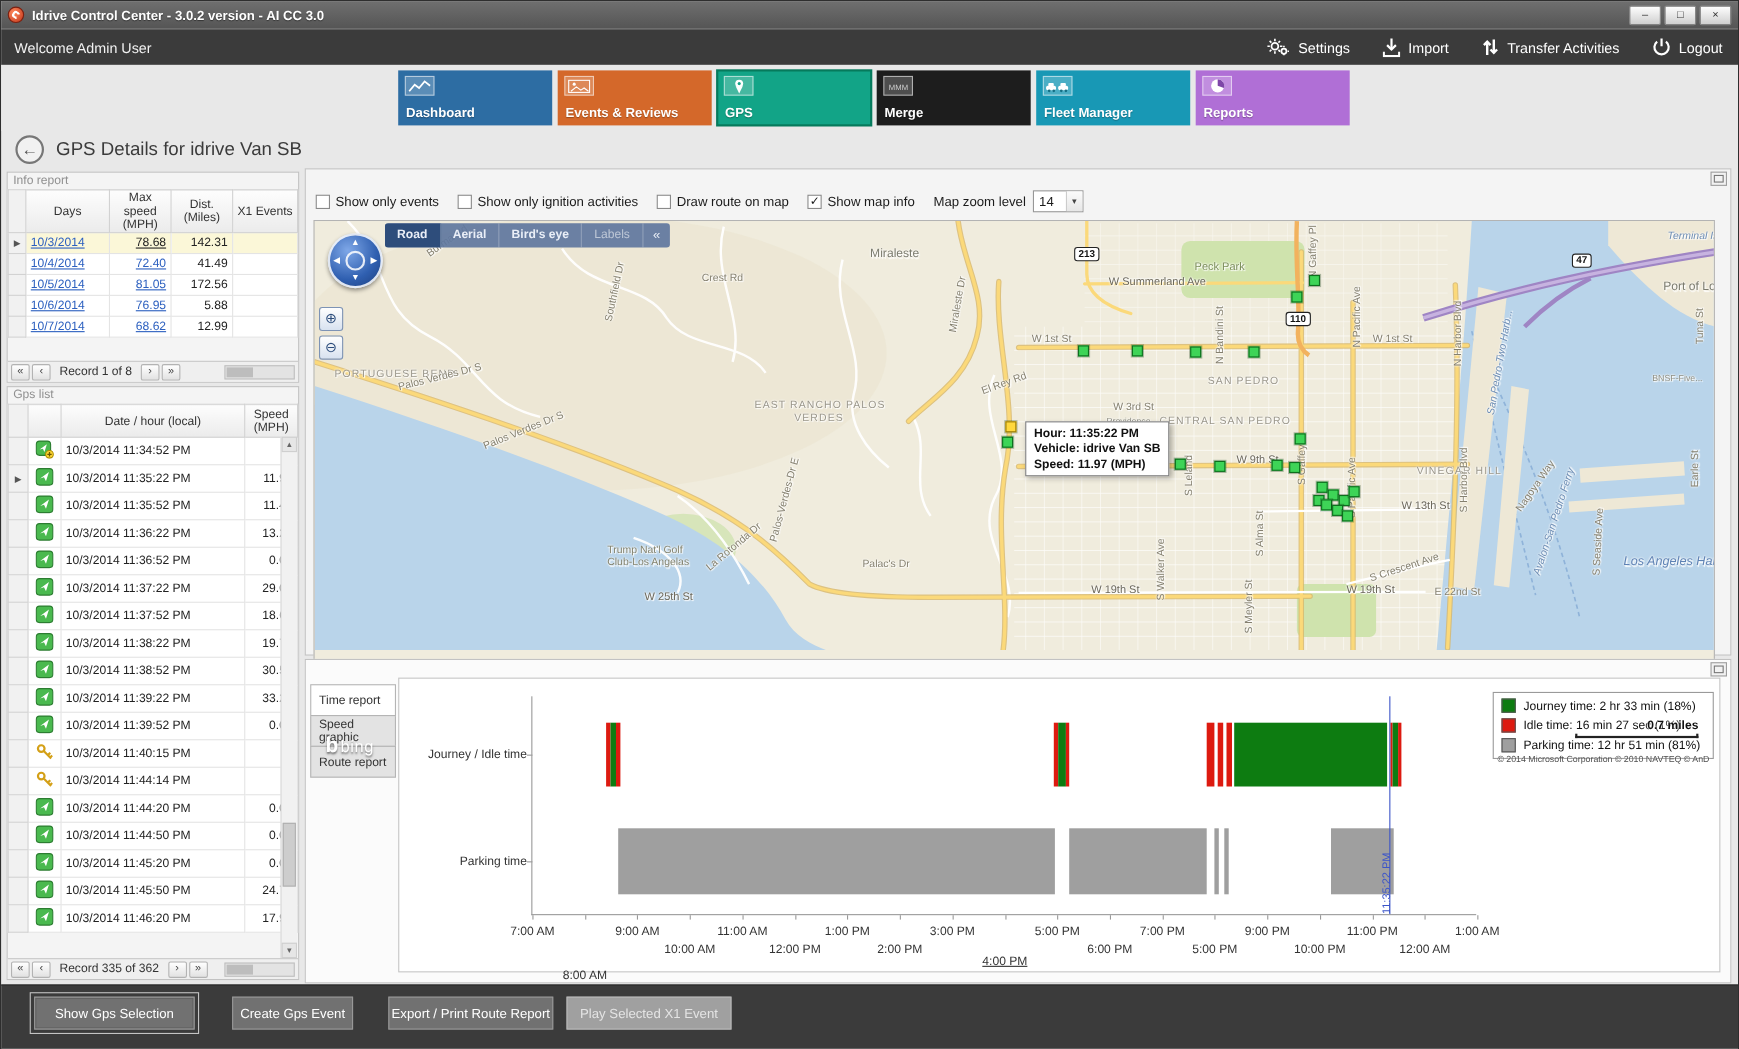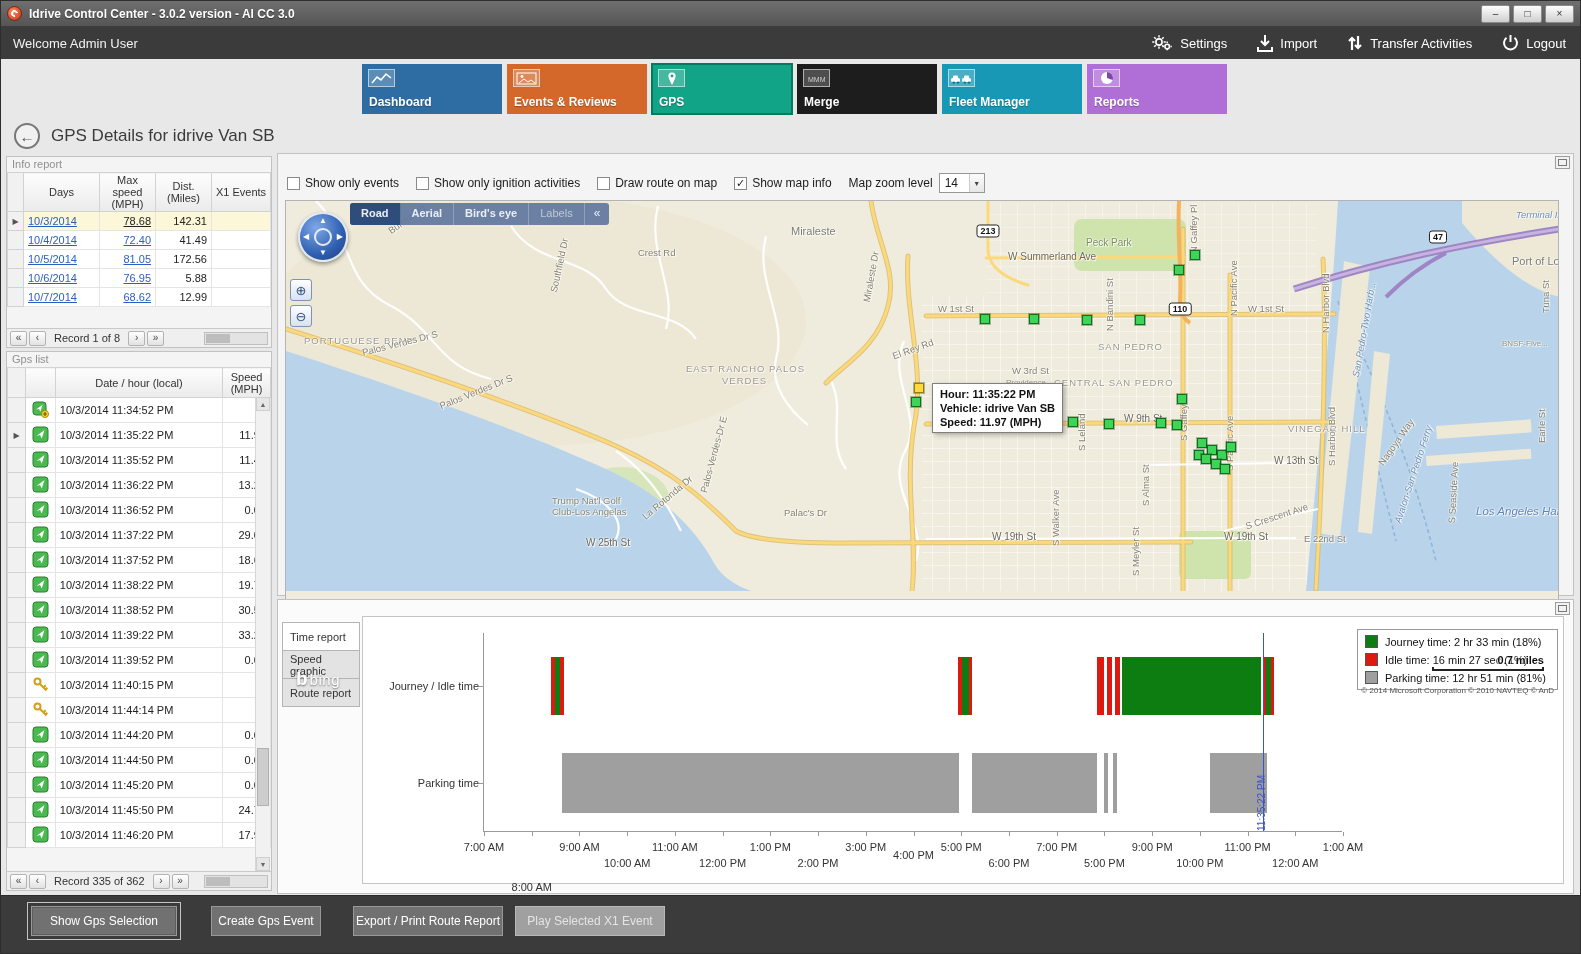--- a/index.html
+++ b/index.html
@@ -723,21 +723,21 @@
           <span class="map-label waterb" style="left: 1190px; top: 304px;">Los Angeles Harb...</span>
           <span class="map-label place" style="left: 1226px; top: 54px;">Port of Los Angel...</span>
           <span class="map-label water" style="left: 1230px; top: 8px;">Terminal Is...</span>
           <span class="map-label tiny" style="left: 1216px; top: 138px;">BNSF-Five...</span>
           <span class="map-label road" style="left: 1254px; top: 112px; transform: rotate(-90deg); transform-origin: 0px 0px;">Tuna St</span>
           <span class="map-label road" style="left: 1250px; top: 242px; transform: rotate(-90deg); transform-origin: 0px 0px;">Earle St</span>
           <span class="map-label road" style="left: 1160px; top: 322px; transform: rotate(-87deg); transform-origin: 0px 0px;">S Seaside Ave</span>
         </div>
       <div id="map-shields">
           <div class="shield" style="left: 702px; top: 30px;">213</div>
-          <div class="shield" style="left: 894px; top: 108px;">110</div>
+          <div class="shield" style="left: 894px; top: 89px;">110</div>
           <div class="shield" style="left: 1152px; top: 36px;">47</div>
         </div>
       <div id="map-markers">
           <div class="marker" style="left: 909px; top: 54px;"></div>
           <div class="marker" style="left: 893px; top: 69px;"></div>
           <div class="marker" style="left: 699px; top: 118px;"></div>
           <div class="marker" style="left: 748px; top: 118px;"></div>
           <div class="marker" style="left: 801px; top: 119px;"></div>
           <div class="marker" style="left: 854px; top: 119px;"></div>
           <div class="marker" style="left: 896px; top: 198px;"></div>
@@ -799,21 +799,21 @@
           <div class="ticklabel" style="left: 190.889px; top: 208px;">11:00 AM</div>
           <div class="tick" style="left: 238.611px;"></div>
           <div class="ticklabel" style="left: 238.611px; top: 224px;">12:00 PM</div>
           <div class="tick" style="left: 286.333px;"></div>
           <div class="ticklabel" style="left: 286.333px; top: 208px;">1:00 PM</div>
           <div class="tick" style="left: 334.056px;"></div>
           <div class="ticklabel" style="left: 334.056px; top: 224px;">2:00 PM</div>
           <div class="tick" style="left: 381.778px;"></div>
           <div class="ticklabel" style="left: 381.778px; top: 208px;">3:00 PM</div>
           <div class="tick" style="left: 429.5px;"></div>
-          <div class="ticklabel" style="left: 429.5px; top: 216px;">4:00 PM</div>
+          <div class="ticklabel" style="left: 429.5px; top: 235px; text-decoration: underline;">4:00 PM</div>
           <div class="tick" style="left: 477.222px;"></div>
           <div class="ticklabel" style="left: 477.222px; top: 208px;">5:00 PM</div>
           <div class="tick" style="left: 524.944px;"></div>
           <div class="ticklabel" style="left: 524.944px; top: 224px;">6:00 PM</div>
           <div class="tick" style="left: 572.667px;"></div>
           <div class="ticklabel" style="left: 572.667px; top: 208px;">7:00 PM</div>
           <div class="tick" style="left: 620.389px;"></div>
           <div class="ticklabel" style="left: 620.389px; top: 224px;">5:00 PM</div>
           <div class="tick" style="left: 668.111px;"></div>
           <div class="ticklabel" style="left: 668.111px; top: 208px;">9:00 PM</div>

